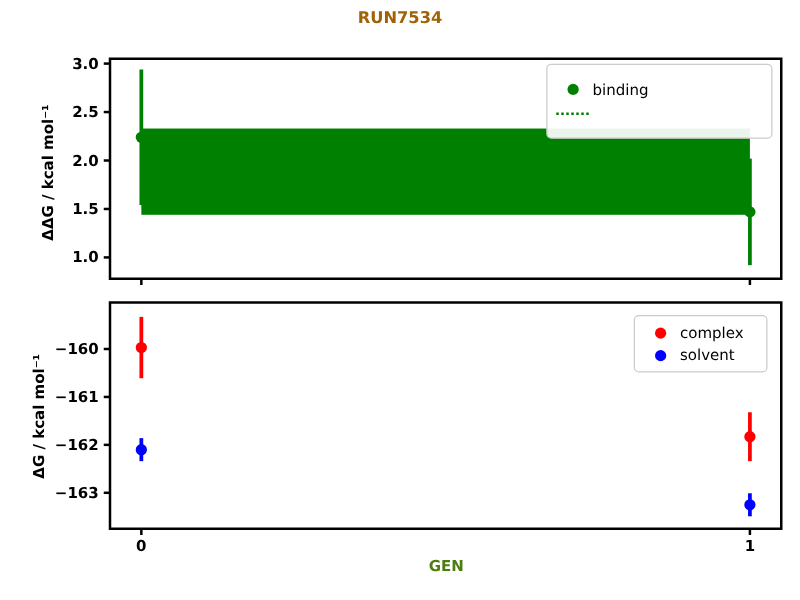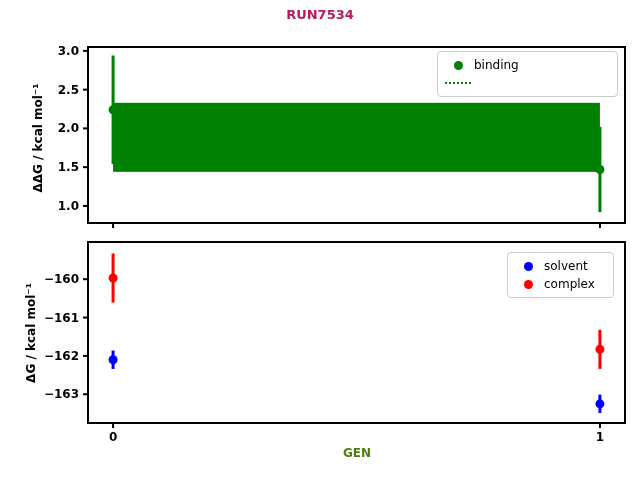--- a/index.html
+++ b/index.html
@@ -1,31 +1,31 @@
 <!DOCTYPE html>
 <html><head>
 <meta charset="utf-8">
 <style>
   html,body{margin:0;padding:0;background:#ffffff;}
   body{width:640px;height:480px;font-family:"DejaVu Sans","Liberation Sans",sans-serif;}
   .figure{position:relative;width:640px;height:480px;background:#ffffff;overflow:hidden;}
   .title{position:absolute;top:7px;left:0;width:640px;text-align:center;
-         font-size:13px;font-weight:bold;color:#be185d;}
+         font-size:13px;font-weight:bold;color:#a16207;}
   .ylabel{position:absolute;width:220px;height:16px;line-height:16px;text-align:center;
           font-size:12px;font-weight:bold;color:#000;transform:rotate(-90deg);
           transform-origin:center center;white-space:nowrap;}
   #yl-top{left:-72px;top:130px;}
   #yl-bottom{left:-79px;top:325px;}
   .xlabel{position:absolute;left:257px;top:446px;width:200px;text-align:center;
           font-size:12px;font-weight:bold;color:#4d7c0f;}
   #plot-svg{position:absolute;left:0;top:0;}
   .legend{position:absolute;background:rgba(255,255,255,0.92);border:1px solid #cccccc;
           border-radius:4px;font-size:12px;color:#000;box-sizing:border-box;
           padding:4px 8px 4px 4px;display:flex;flex-direction:column;justify-content:center;}
-  #legend-top{left:437px;top:51px;width:181px;height:46px;}
+  #legend-top{left:437px;top:51px;width:181px;height:60px;}
   #legend-bottom{left:507px;top:252px;width:107px;height:46px;}
   .lrow{display:flex;align-items:center;height:19px;}
   .lmark{width:32px;flex:none;display:flex;justify-content:center;align-items:center;}
   .ldot{width:9px;height:9px;border-radius:50%;background:#000;}
   .dline{width:26px;height:0;border-top:2px dotted #008000;}
   .llabel{white-space:nowrap;}
 </style>
 </head>
 <body>
 
@@ -88,24 +88,24 @@
     <div class="lrow">
       <span class="lmark">
         <span class="dline" style="border-top-color: rgb(0, 128, 0);"></span>
       </span>
     </div>
   </div>
 
   <div class="legend" id="legend-bottom">
     <div class="lrow">
       <span class="lmark">
+        <span class="ldot" style="background: rgb(255, 0, 0);"></span>
+      </span>
+      <span class="llabel">complex</span>
+    </div>
+    <div class="lrow">
+      <span class="lmark">
         <span class="ldot" style="background: rgb(0, 0, 255);"></span>
       </span>
       <span class="llabel">solvent</span>
-    </div>
-    <div class="lrow">
-      <span class="lmark">
-        <span class="ldot" style="background: rgb(255, 0, 0);"></span>
-      </span>
-      <span class="llabel">complex</span>
     </div>
   </div>
 </div>
 
 </body></html>

